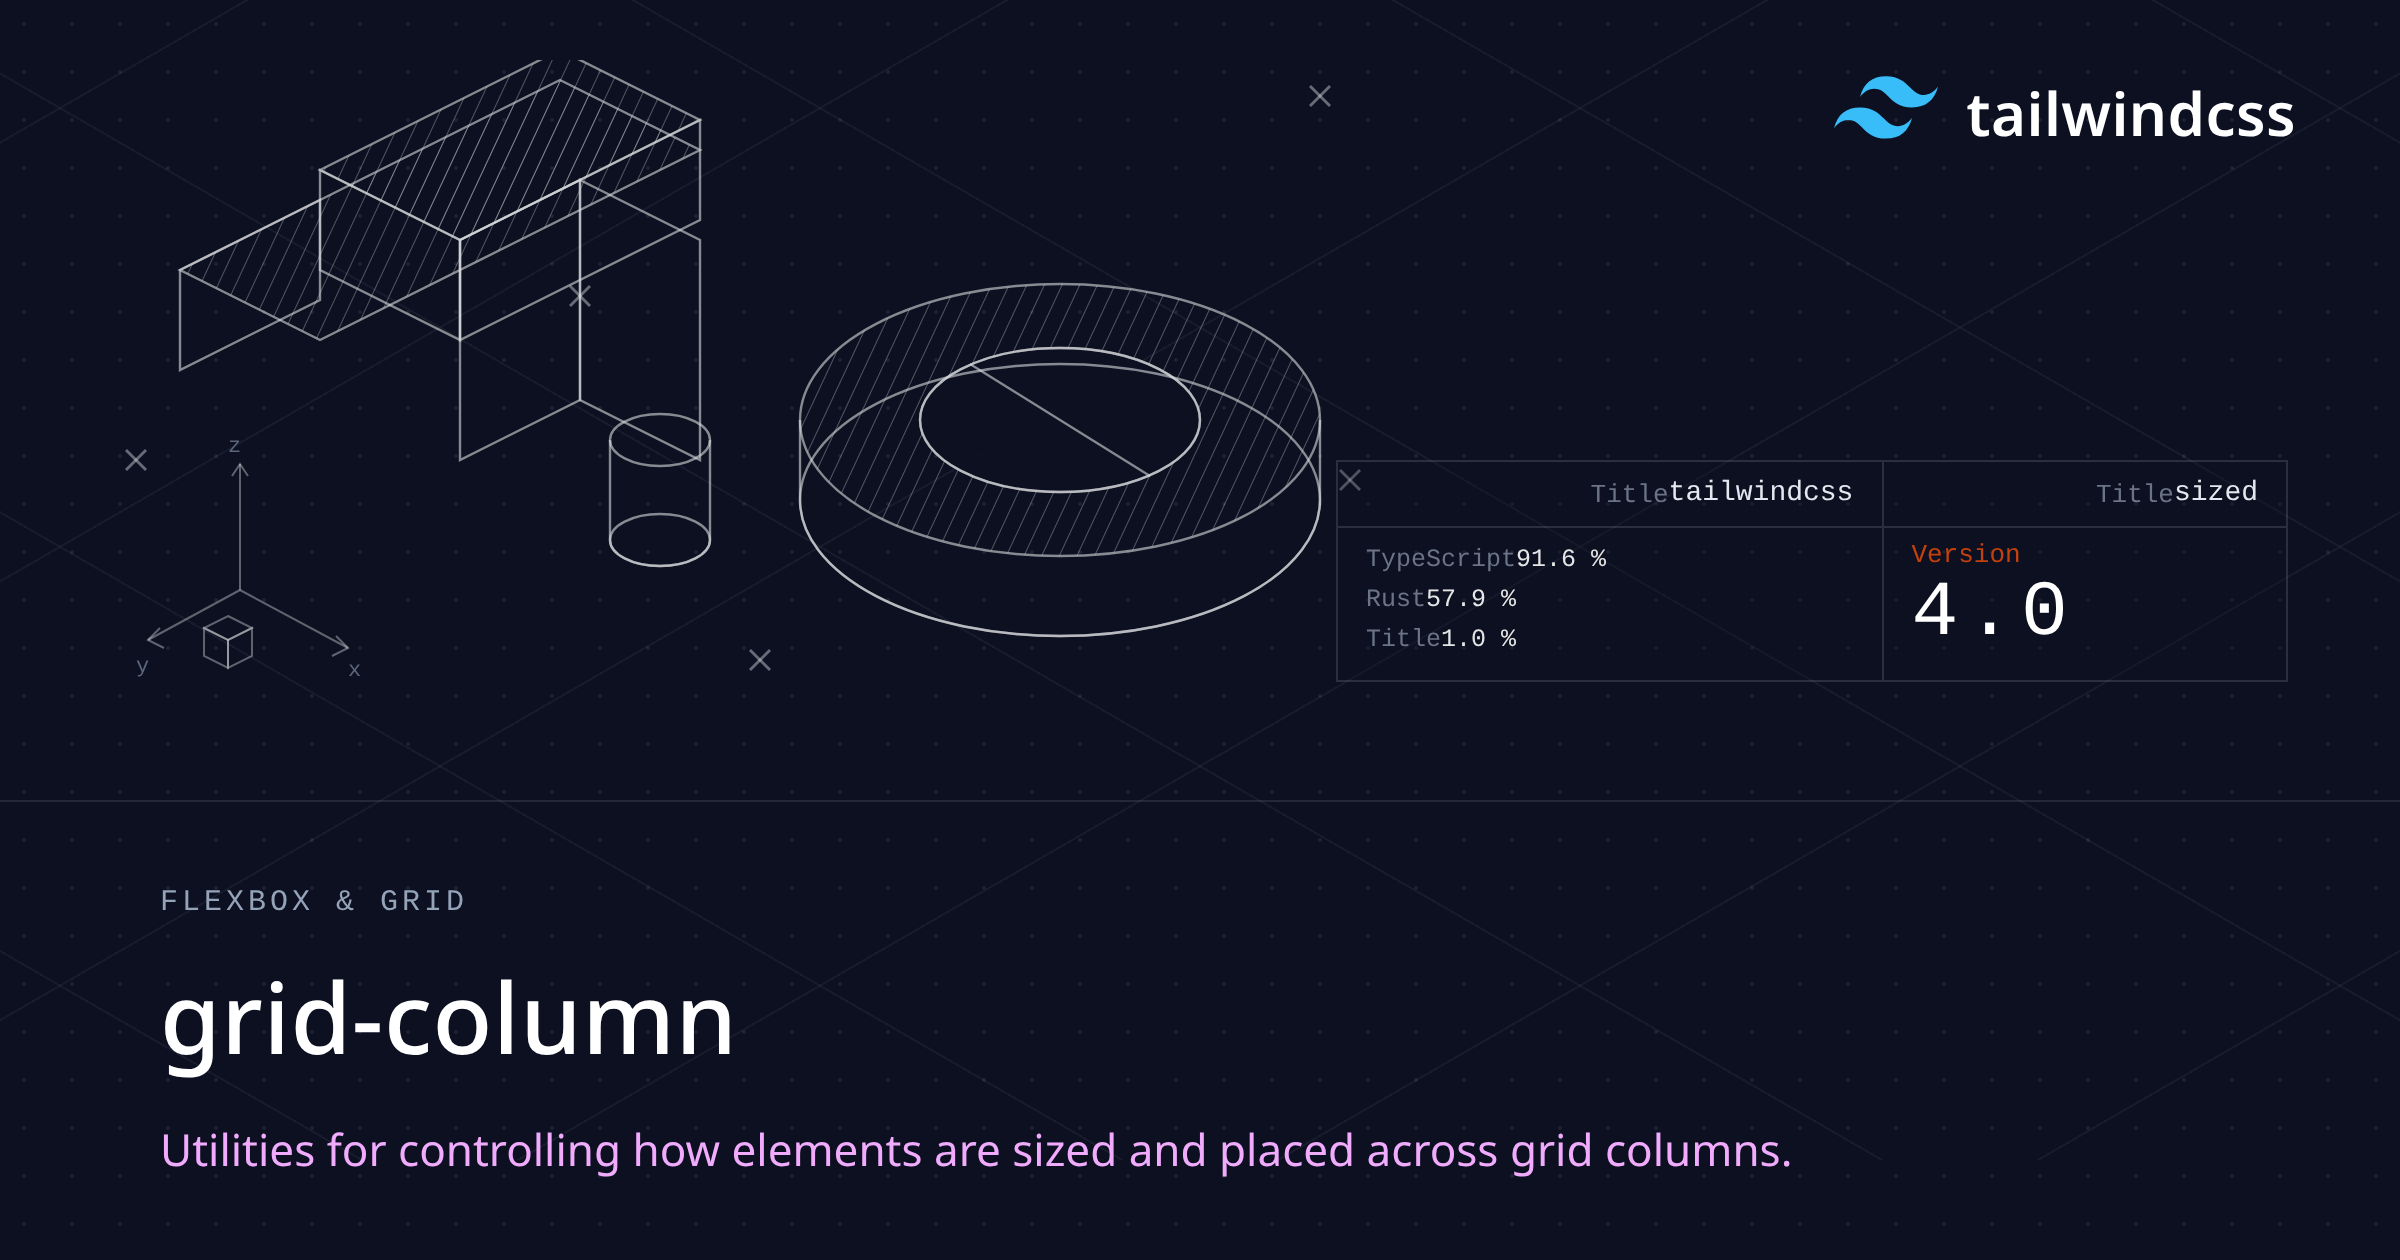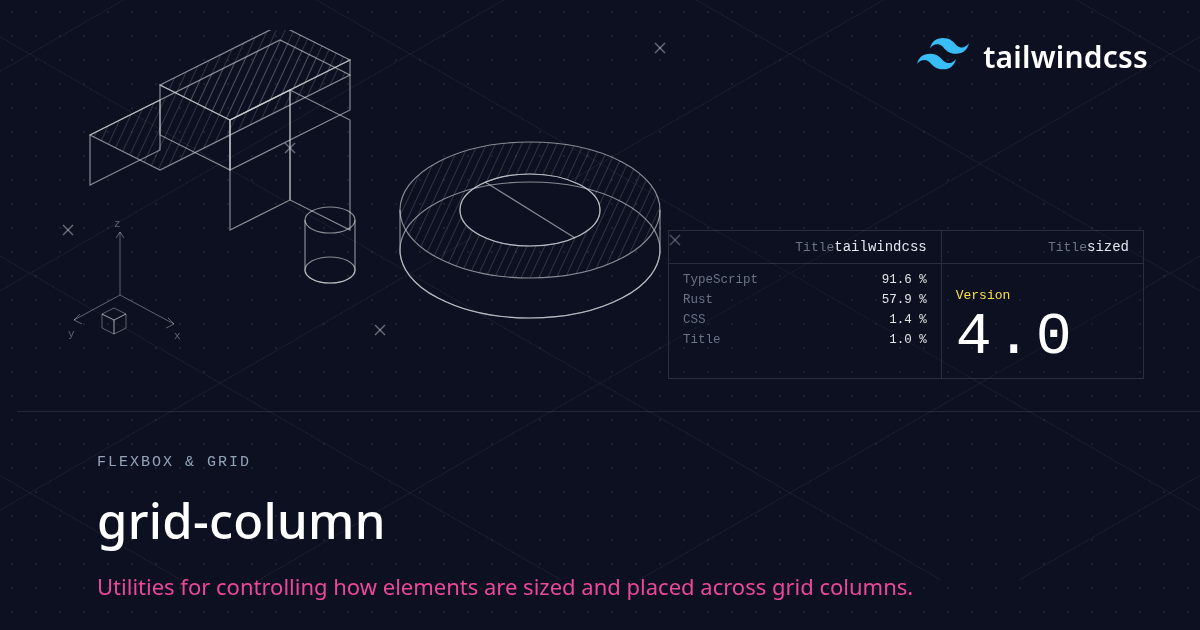--- a/index.html
+++ b/index.html
@@ -66,35 +66,34 @@
     border: 1px solid rgba(255,255,255,.13);
     display: flex;
     background: rgba(10,14,30,.25);
     font-size: 13px;
   }
   .info .col { flex: 1 1 auto; }
   .info .col + .col { border-left: 1px solid rgba(255,255,255,.13); }
   .info .head { display:flex; justify-content: flex-end; align-items:center; padding: 8px 14px; border-bottom: 1px solid rgba(255,255,255,.13); color:#6b7487; }
   .info .head .val { color:#e2e8f0; font-size: 14px; }
   .info .rows { padding: 6px 14px 10px; color:#6b7487; }
-  .info .rows .row { display:flex; justify-content: space-between; padding: 3px 0; font-size: 12.5px; }
+  .info .rows .row { display:flex; justify-content: flex-start; padding: 3px 0; font-size: 12.5px; }
   .info .rows .row .v { color:#e5e5e5; }
   .info .version-cell { padding: 2px 14px 6px; }
-  .info .version-val { color:#fff; font-size: 60px; font-weight: 300; letter-spacing: 4px; line-height: 1.15; }
+  .info .version-val { color:#fff; font-size: 39px; font-weight: 300; letter-spacing: 4px; line-height: 1.15; }
 
   
   .content {
-    position: absolute; left: 0; right: 0; bottom: 1px; height: 218px;
+    position: absolute; left: 0; right: 0; bottom: 12px; height: 218px;
     border-top: 1px solid rgba(255,255,255,.1);
     padding: 42px 80px 0;
-    margin-left: 17px;
   }
   .eyebrow { color:#94a3b8; font-size: 15px; letter-spacing: 2px; font-weight: 500; }
   .title { color:#fff; font-size: 49px; font-weight: 500; margin-top: 16px; letter-spacing: .3px; }
-  .subtitle { color:#ec4899; font-size: 22px; margin-top: 18px; font-weight: 400; }
+  .subtitle { color:#f0abfc; font-size: 22px; margin-top: 18px; font-weight: 400; }
 
   .xmark { color: rgba(255,255,255,.4); }
 </style>
 </head>
 <body>
 
 <div class="bg-dots"></div>
 <div class="diag-lines"></div>
 
 <div class="brand">
@@ -202,36 +201,32 @@
     <div class="rows">
       <div class="row">
           <span>TypeScript</span>
           <span class="v">91.6 %</span>
         </div>
       <div class="row">
           <span>Rust</span>
           <span class="v">57.9 %</span>
         </div>
       <div class="row">
-          <span>CSS</span>
-          <span class="v">1.4 %</span>
-        </div>
-      <div class="row">
           <span>Title</span>
           <span class="v">1.0 %</span>
         </div>
     </div>
   </div>
   <div class="col" style="flex:1">
     <div class="head">
       <span>Title</span>
       <span class="val">sized</span>
     </div>
     <div class="version-cell">
-      <div style="color:#fde047; font-size:13px; padding-top:4px;margin-top:18px;">Version</div>
+      <div style="color:#c2410c; font-size:13px; padding-top:4px;">Version</div>
       <div class="version-val">4.0</div>
     </div>
   </div>
 </div>
 
 <div class="content">
   <div class="eyebrow mono">FLEXBOX &amp; GRID</div>
   <div class="title">grid-column</div>
   <div class="subtitle">Utilities for controlling how elements are sized and placed across grid columns.</div>
 </div>

